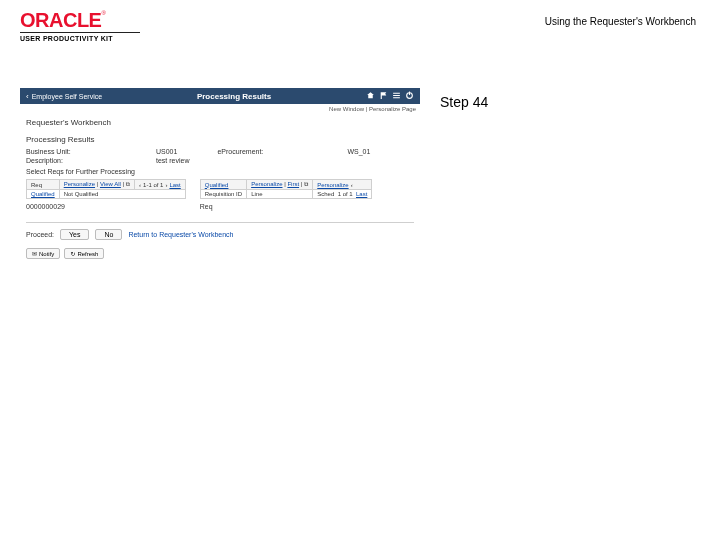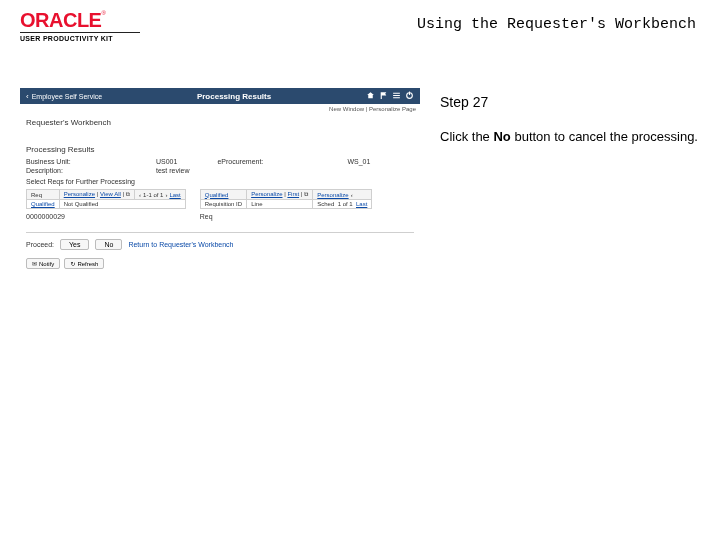--- a/index.html
+++ b/index.html
@@ -4,35 +4,35 @@
 <style>
   * { box-sizing: border-box; margin: 0; padding: 0; }
   body { width: 720px; height: 540px; background: #fff; font-family: Arial, Helvetica, sans-serif; font-size: 11px; color: #000; position: relative; }
   
   .header { display: flex; align-items: flex-start; justify-content: space-between; padding: 10px 20px 6px 20px; }
   .logo-block { display: flex; flex-direction: column; }
   .oracle-logo { font-family: "Arial Black", Arial, sans-serif; font-size: 20px; font-weight: 900; color: #e8102e; letter-spacing: -0.5px; line-height: 1; }
   .tm { font-size: 6px; vertical-align: top; color: #e8102e; font-weight: normal; }
   .logo-rule { height: 1px; background: #222; width: 120px; margin: 2px 0 2px 0; }
   .upk { font-size: 7px; letter-spacing: 0.3px; color: #000; font-weight: bold; }
-  .page-title { font-size: 15px; color: #000; padding-top: 6px; padding-right: 4px; font-family: Liberation Mono, monospace; }
+  .page-title { font-size: 10px; color: #000; padding-top: 6px; padding-right: 4px; }
   
   .main { display: flex; width: 100%; padding: 40px 20px 0 20px; gap: 20px; }
   .left { flex: 0 0 400px; }
   .right { flex: 1; padding-top: 6px; }
   
   .shot { width: 100%; border: 0; font-size: 7px; color: #333; }
   .shot-bar { background: #2b4a6e; color: #fff; display: flex; align-items: center; justify-content: space-between; padding: 3px 6px; height: 16px; }
   .shot-bar-left { display: flex; align-items: center; gap: 3px; }
   .shot-bar-center { flex: 1; text-align: center; font-weight: bold; font-size: 8px; }
   .shot-bar-right { display: flex; align-items: center; gap: 4px; }
   .shot-sublinks { font-size: 6px; color: #555; text-align: right; padding: 2px 4px; }
   .shot-sublinks span + span::before { content: " | "; }
   .shot-body { padding: 4px 6px; }
-  .shot-h1 { font-size: 8px; color: #333; margin-bottom: 18px; }
+  .shot-h1 { font-size: 8px; color: #333; margin-bottom: 8px; }
   .shot-h2 { font-size: 8px; color: #333; margin-bottom: 4px; }
   .kv { display: flex; gap: 40px; margin-bottom: 2px; color: #333; }
   .kv .lbl { width: 90px; }
   .kv .val { }
   .subhdr { color: #333; margin: 4px 0 2px 0; }
   .grid-wrap { display: flex; gap: 14px; align-items: flex-start; }
   .grid { border-collapse: collapse; margin-top: 2px; }
   .grid th, .grid td { border: 1px solid #cfcfcf; padding: 1px 4px; font-size: 6px; text-align: left; white-space: nowrap; }
   .grid th { background: #f4f4f4; font-weight: normal; }
   .first-col { color: #0a4aa8; text-decoration: underline; }
@@ -185,19 +185,16 @@
           <button class="tiny-btn">
               <span>↻</span>
               <span>Refresh</span>
             </button>
         </div>
       </div>
     </div>
   </div>
 
   <div class="right">
-    <div class="step-title">Step 27</div>
-    <div class="step-text">
-      <span>Click the </span><b>No</b><span> button to cancel the processing.</span>
-    </div>
+    <div class="step-title">Step 44</div>
   </div>
 
 </div>
 
 </body></html>

